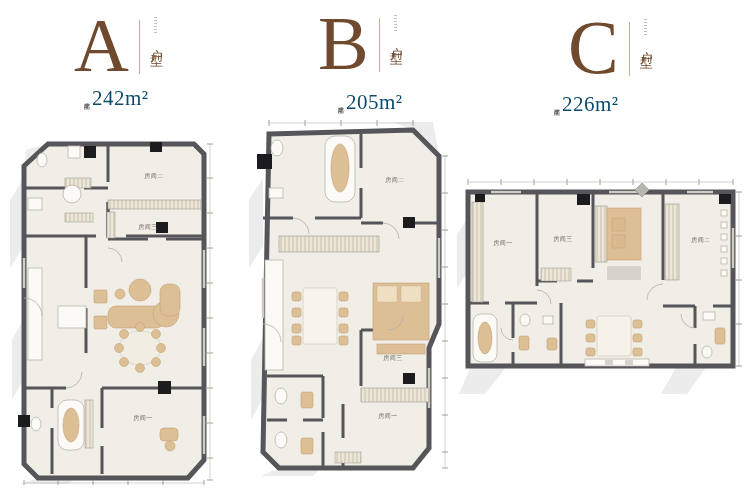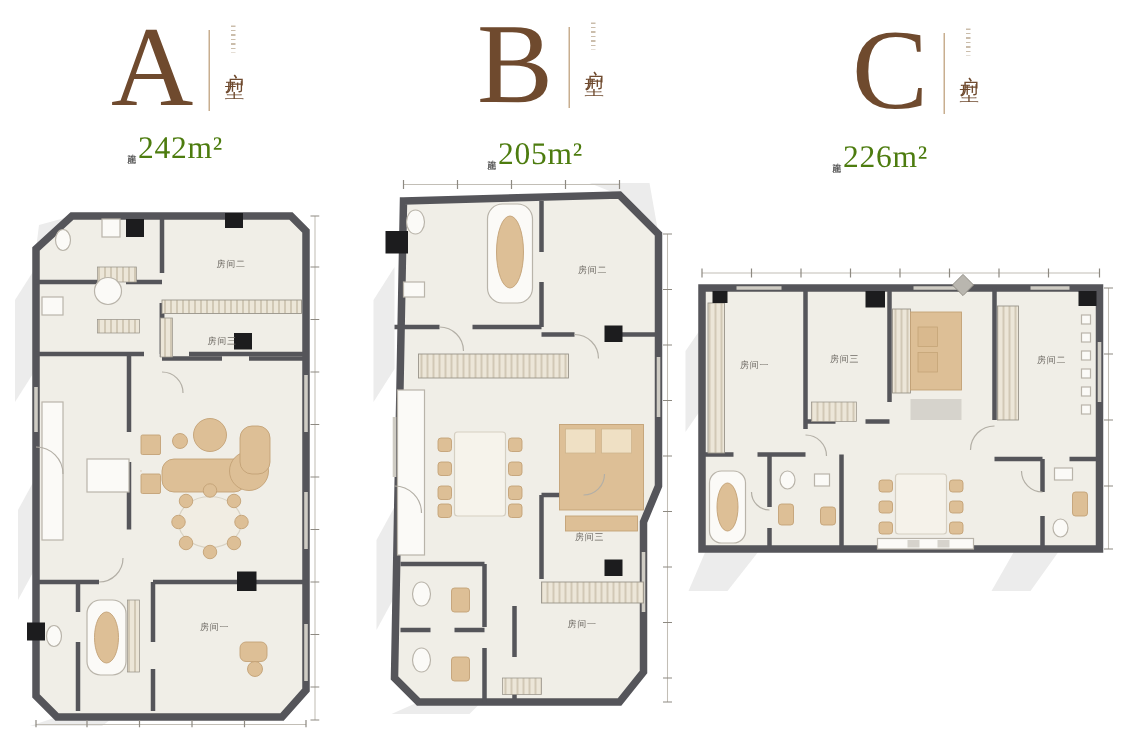--- a/index.html
+++ b/index.html
@@ -24,21 +24,21 @@
     writing-mode:vertical-rl;font-size:13px;letter-spacing:4px;color:#6F4A2E;
   }
   
   .area-row{display:flex;align-items:center;}
   .area-prefix{
     writing-mode:vertical-rl;font-size:6px;color:#4a4a4a;line-height:1;
     margin-right:2px;letter-spacing:1px;
   }
   .area-value{
     font-family:"Liberation Serif","DejaVu Serif",serif;
-    font-size:21px;color:#4d7c0f;letter-spacing:0.5px;
+    font-size:21px;color:#0c4a6e;letter-spacing:0.5px;
   }
   
   svg text.room-label{
     font-size:6px;fill:#6F6B65;font-family:"Liberation Sans",sans-serif;
     text-anchor:middle;letter-spacing:0.5px;
   }
   svg .wall{stroke:#55555A;fill:none;stroke-width:3;}
   svg .owall{stroke:#55555A;fill:#F0EEE7;stroke-width:5;stroke-linejoin:miter;}
   svg .furn{fill:#DDBF96;stroke:#C3A276;stroke-width:0.6;}
   svg .fixt{fill:#FBFAF7;stroke:#B9B4AA;stroke-width:0.8;}
@@ -67,21 +67,21 @@
 </div>
 
 <div class="abs unit-header" style="left:318px;top:12px">
   <div class="letter">B</div>
   <div class="hdr-divider"></div>
   <div class="type-col">
     <div class="fineprint"></div>
     <div class="type-label">户型</div>
   </div>
 </div>
-<div class="abs area-row" style="left:324px;top:90px">
+<div class="abs area-row" style="left:338px;top:90px">
   <span class="area-prefix">建面</span>
   <span class="area-value">205m²</span>
 </div>
 
 <div class="abs unit-header" style="left:568px;top:16px">
   <div class="letter">C</div>
   <div class="hdr-divider"></div>
   <div class="type-col">
     <div class="fineprint"></div>
     <div class="type-label">户型</div>

